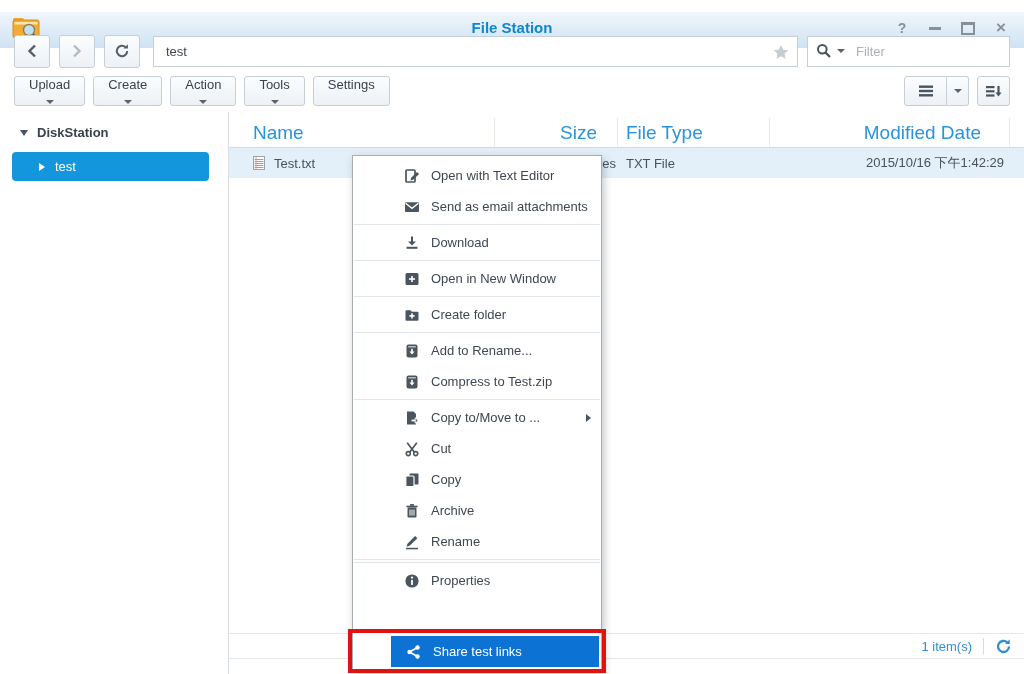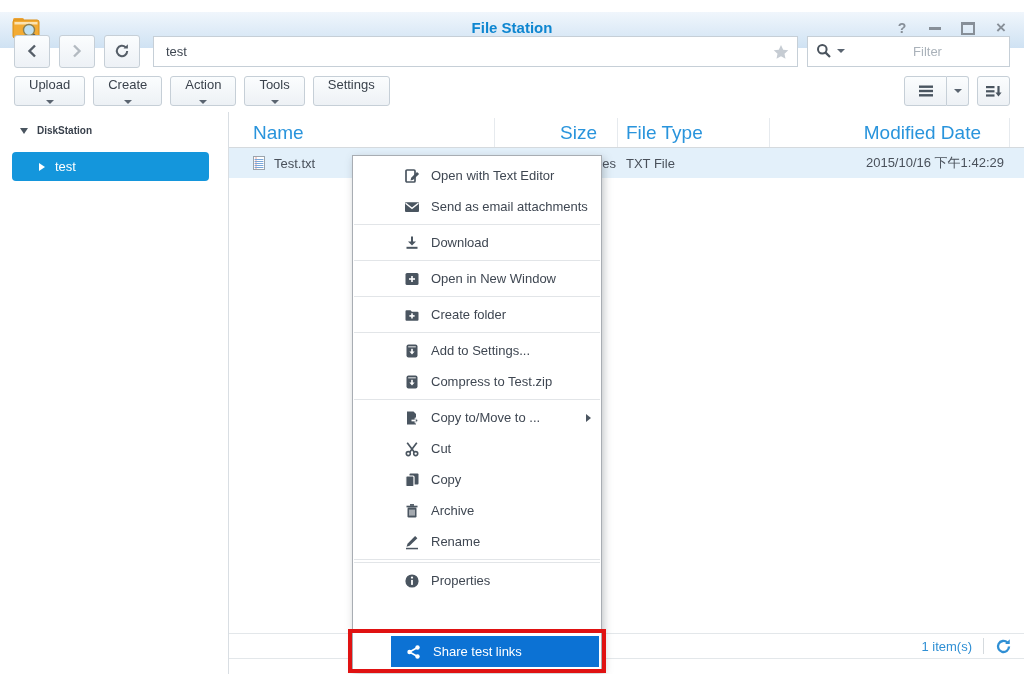--- a/index.html
+++ b/index.html
@@ -25,21 +25,21 @@
           align-items:center;padding:0 14px;box-sizing:border-box;gap:9px;}
   .nav-btn{width:34px;height:31px;border:1px solid #c6cfd7;border-radius:3px;
            background:linear-gradient(#fbfdfe,#edf1f6);display:flex;align-items:center;
            justify-content:center;cursor:pointer;flex:0 0 auto;}
   .path-wrap{flex:1;position:relative;height:31px;margin-left:4px;}
   .path-input{width:100%;height:100%;box-sizing:border-box;border:1px solid #c6cfd7;
               padding:0 30px 0 12px;font:13px "Liberation Sans",sans-serif;color:#3f4752;background:#fff;}
   .star{position:absolute;right:9px;top:8px;cursor:pointer;}
   .filter-wrap{width:203px;height:31px;border:1px solid #c6cfd7;display:flex;align-items:center;
                background:#fff;box-sizing:border-box;padding:0 8px;gap:5px;flex:0 0 auto;}
-  .filter-input{border:none;outline:none;flex:1;min-width:0;font:13px "Liberation Sans",sans-serif;color:#14532d;text-align:center;}
+  .filter-input{border:none;outline:none;flex:1;min-width:0;font:13px "Liberation Sans",sans-serif;color:#14532d;}
   .filter-input::placeholder{color:#aab2ba;}
 
   
   .toolbar{position:absolute;left:0;top:70px;right:0;height:42px;display:flex;
            align-items:center;padding:0 14px;box-sizing:border-box;gap:8px;}
   .tb-btn{height:30px;border:1px solid #c6cfd7;border-radius:3px;
           background:linear-gradient(#fbfdfe,#edf1f5);display:flex;align-items:center;
           padding:0 14px;gap:8px;color:#3a424c;font-size:13px;cursor:pointer;flex-direction:column;}
   .caret{width:0;height:0;border-left:4px solid transparent;border-right:4px solid transparent;
          border-top:4px solid #5a6470;}
@@ -47,21 +47,21 @@
   .seg{height:30px;border:1px solid #c6cfd7;background:linear-gradient(#fbfdfe,#edf1f5);
        display:flex;align-items:center;justify-content:center;cursor:pointer;box-sizing:border-box;}
   .seg-l{width:43px;border-radius:3px 0 0 3px;}
   .seg-r{width:22px;border-radius:0 3px 3px 0;border-left:none;}
   .sort-btn{width:33px;border-radius:3px;}
 
   
   .sidebar{position:absolute;left:0;top:112px;bottom:0;width:229px;box-sizing:border-box;
            border-right:1px solid #d9dee3;background:#fff;}
   .tree-root{display:flex;align-items:center;gap:9px;padding:13px 0 0 20px;font-weight:bold;
-             color:#39414c;font-size:10px;cursor:pointer;}
+             color:#39414c;font-size:13px;cursor:pointer;}
   .tri-down{width:0;height:0;border-left:4.5px solid transparent;border-right:4.5px solid transparent;
             border-top:6px solid #4a5560;}
   .tree-item{position:absolute;left:12px;top:40px;width:197px;height:29px;border-radius:4px;
              display:flex;align-items:center;gap:10px;padding-left:27px;box-sizing:border-box;
              color:#fff;cursor:pointer;}
   .tri-right{width:0;height:0;border-top:4.5px solid transparent;border-bottom:4.5px solid transparent;
              border-left:6px solid #fff;}
 
   
   .content{position:absolute;left:229px;top:112px;right:0;bottom:0;background:#fff;}
@@ -320,21 +320,21 @@
       <div class="menu-sep"></div>
       <div class="menu-item">
         <span class="mi-icon">
           <svg viewBox="0 0 16 16">
             <rect x="2.5" y="1.5" width="11" height="13" rx="2" fill="#4a5560"></rect>
             <rect x="4.2" y="3.2" width="7.6" height="1.2" fill="#fff" opacity=".75"></rect>
             <rect x="7.2" y="5.8" width="1.6" height="3.6" fill="#fff"></rect>
             <path d="M5.4 8.6L8 11.4l2.6-2.8z" fill="#fff"></path>
           </svg>
         </span>
-        <span>Add to Settings...</span>
+        <span>Add to Rename...</span>
       </div>
       <div class="menu-item">
         <span class="mi-icon">
           <svg viewBox="0 0 16 16">
             <rect x="2.5" y="1.5" width="11" height="13" rx="2" fill="#4a5560"></rect>
             <rect x="4.2" y="3.2" width="7.6" height="1.2" fill="#fff" opacity=".75"></rect>
             <rect x="7.2" y="5.8" width="1.6" height="3.6" fill="#fff"></rect>
             <path d="M5.4 8.6L8 11.4l2.6-2.8z" fill="#fff"></path>
           </svg>
         </span>

